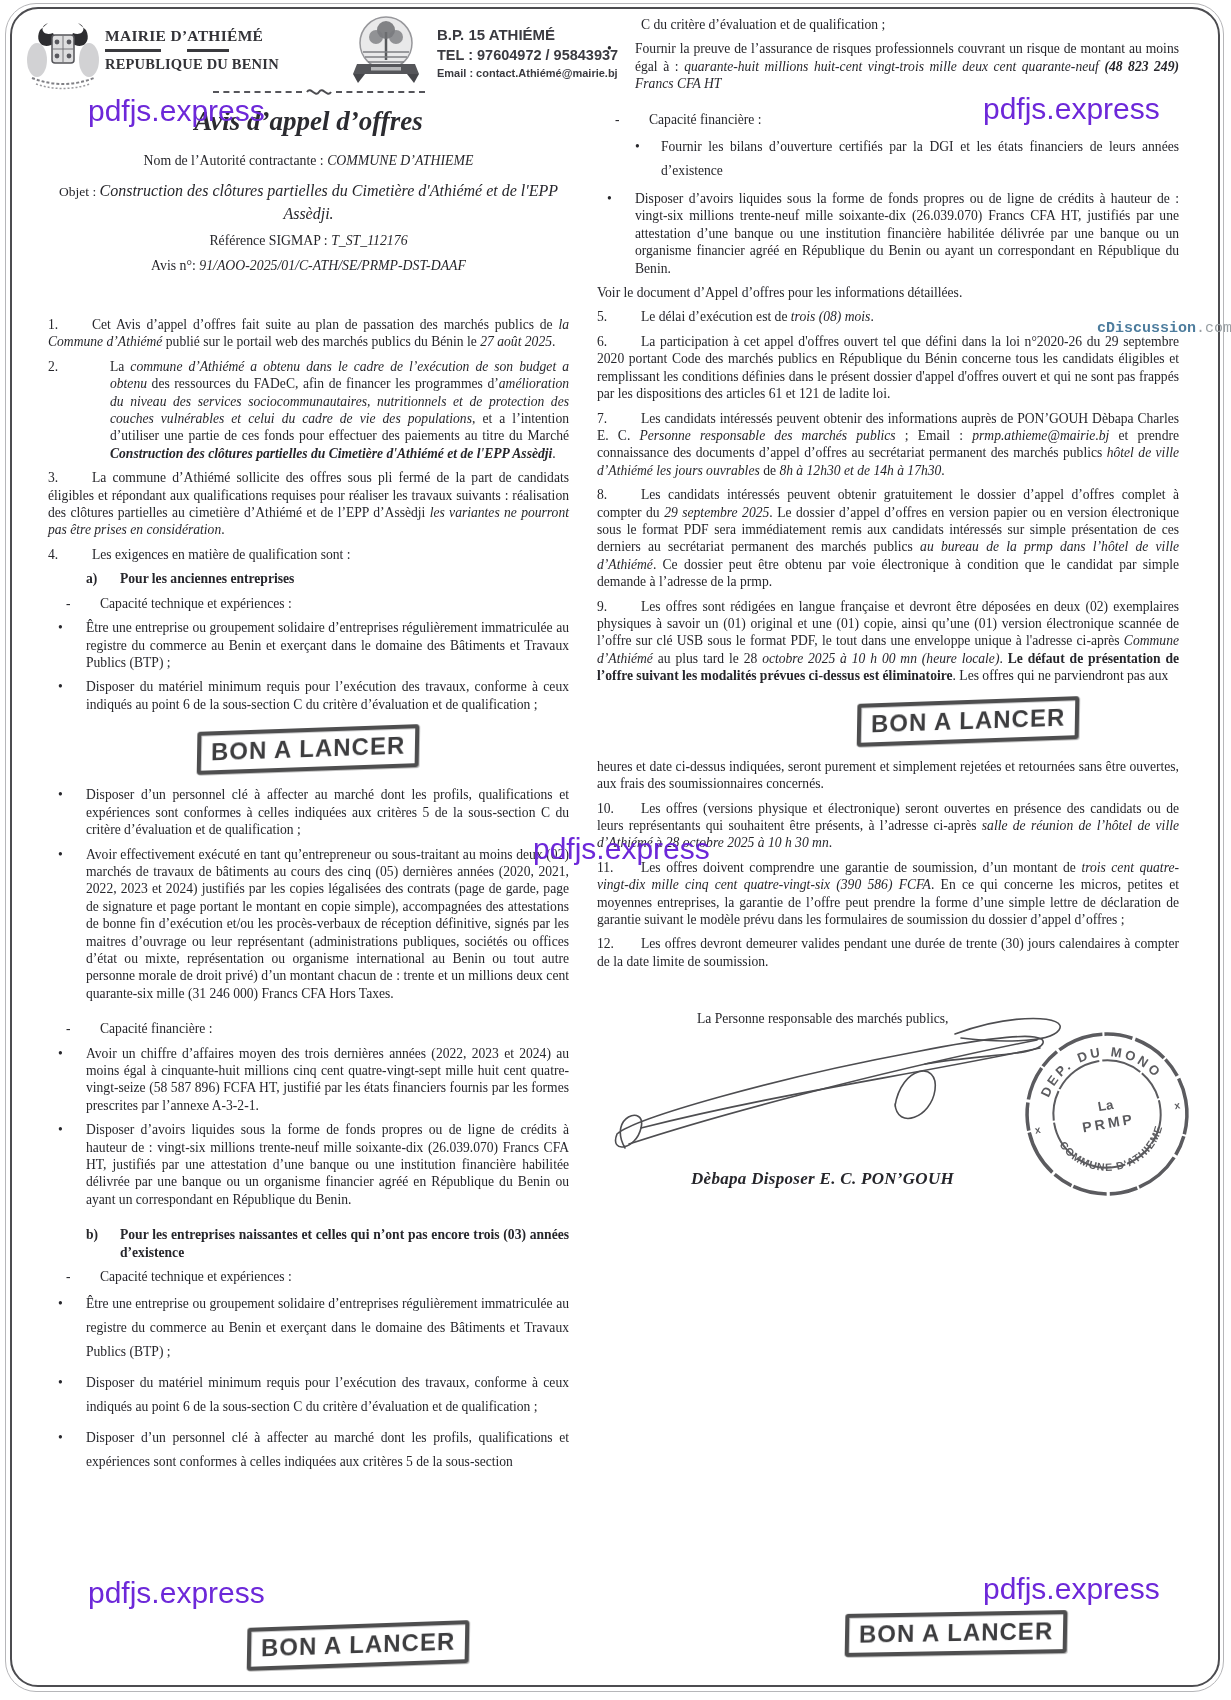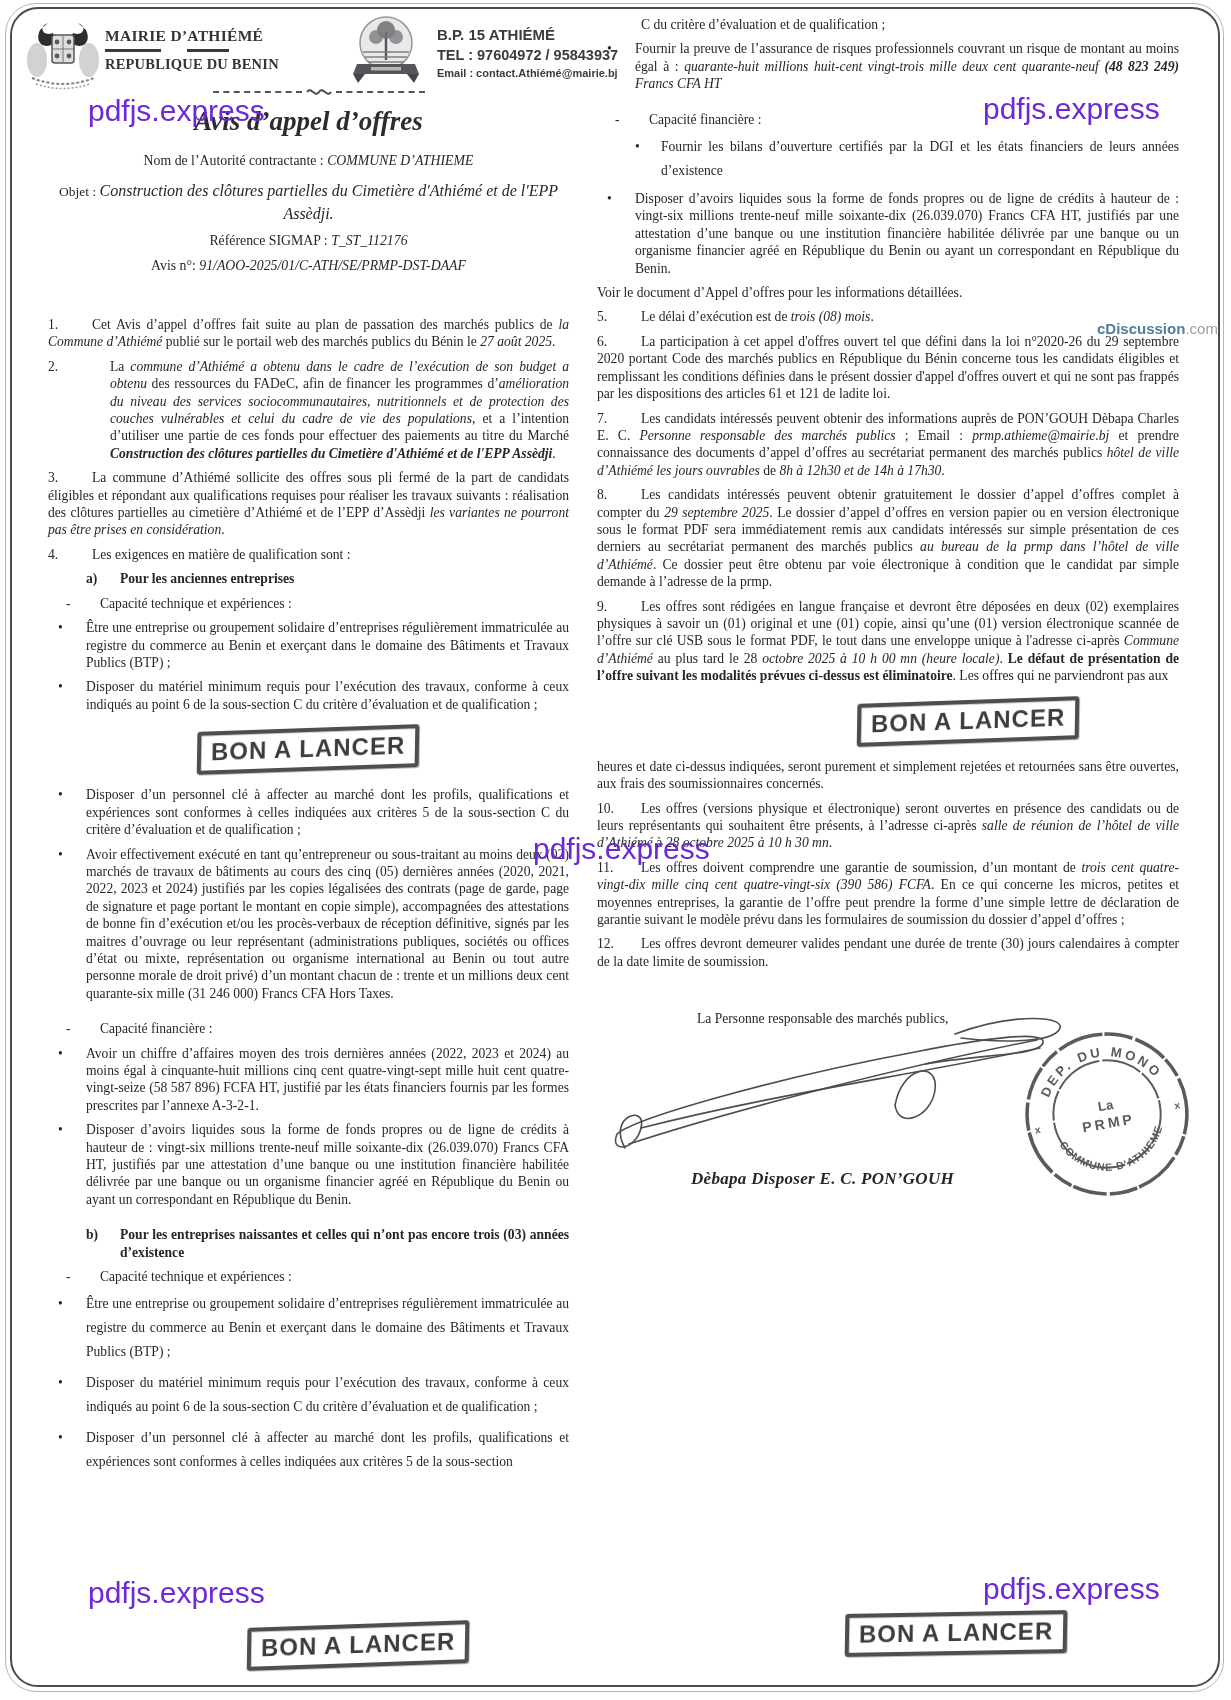--- a/index.html
+++ b/index.html
@@ -72,21 +72,21 @@
   .stamp-b2 .stamp{transform:rotate(-1deg) skewX(-2deg);}
 
   
   .wm{position:absolute;font-family:"Liberation Sans",sans-serif;font-size:30px;font-weight:400;
       color:#6d28d9;letter-spacing:0;white-space:nowrap;text-align:right;}
   .wm1{left:88px;top:94px;}
   .wm2{left:983px;top:92px;}
   .wm3{left:533px;top:832px;}
   .wm4{left:88px;top:1576px;}
   .wm5{left:983px;top:1572px;}
-  .cdisc{position:absolute;left:1097px;top:320px;font-family:Liberation Sans, sans-serif;font-size:15px;white-space:nowrap;}
+  .cdisc{position:absolute;left:1097px;top:320px;font-family:Liberation Mono, monospace;font-size:15px;white-space:nowrap;}
   .cdisc .brand{color:#4e7d9e;font-weight:700;}
   .cdisc .tld{color:#9aa0a4;}
 
   
   .sig{position:relative;height:230px;margin-top:24px;text-align:center;}
   .sig-caption{position:absolute;left:108px;top:16px;font-size:13.6px;white-space:nowrap;}
   .sig-svg{position:absolute;left:6px;top:2px;}
   .sig-name{position:absolute;left:102px;top:176px;font-size:17px;font-weight:700;font-style:italic;letter-spacing:.3px;}
   .round-stamp{position:absolute;right:-6px;top:34px;width:172px;height:172px;transform:rotate(-10deg);opacity:.88;}
 </style>

